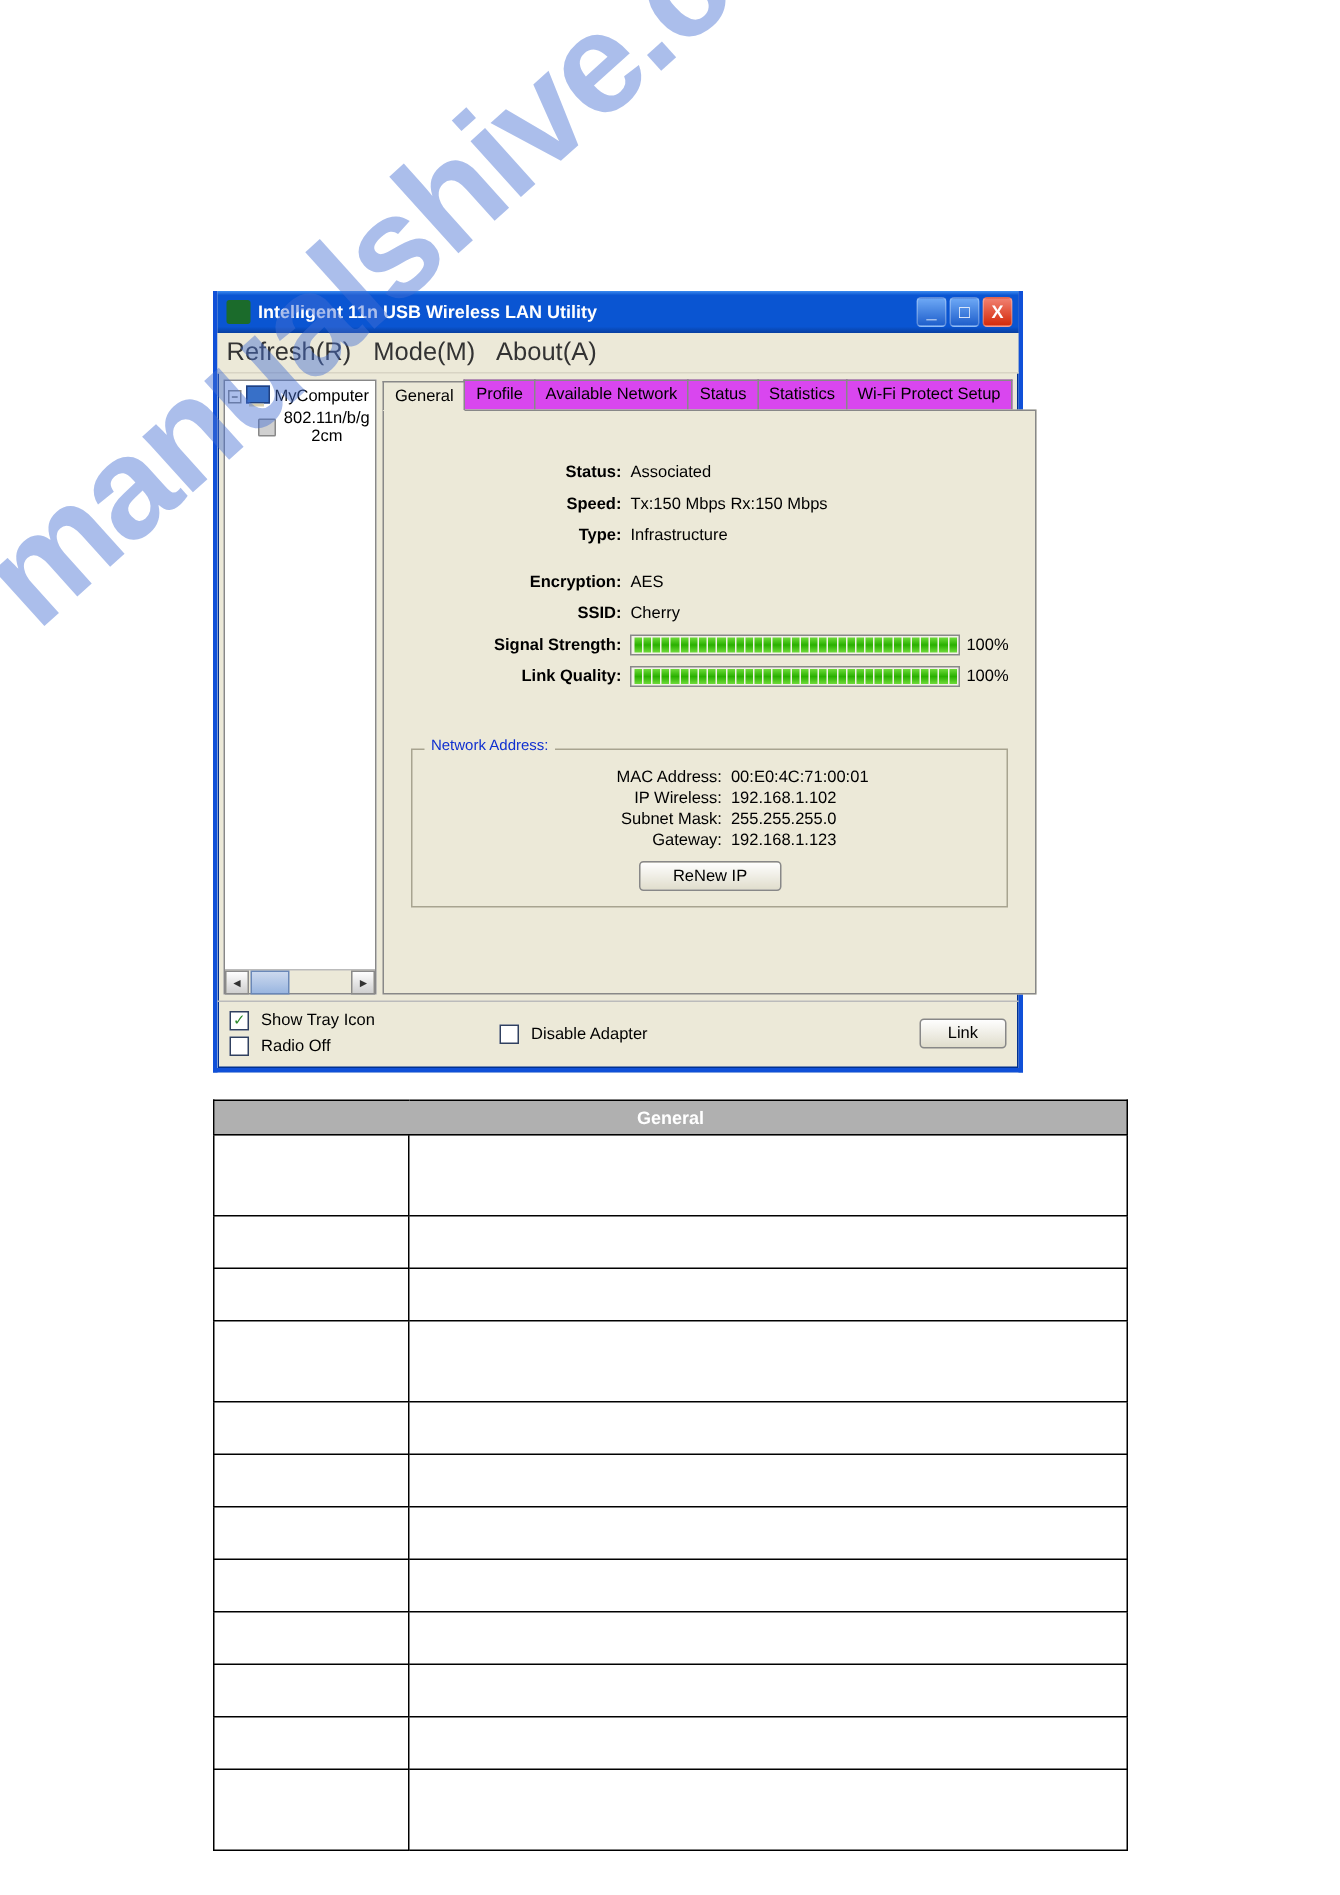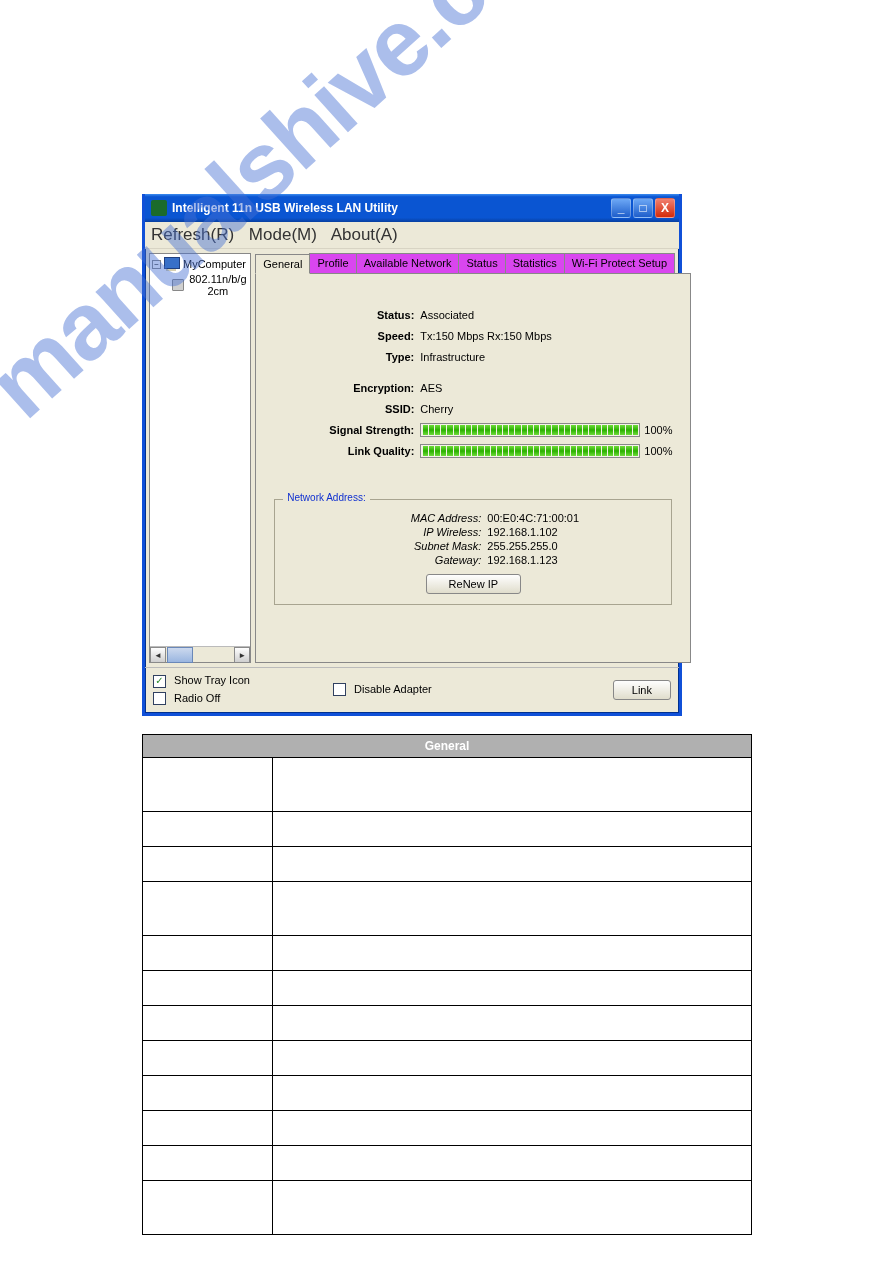--- a/index.html
+++ b/index.html
@@ -231,21 +231,20 @@
     font-size: 10px;
   }
   .addr-row {
     display: flex;
     margin: 2px 0;
   }
   .addr-label {
     width: 200px;
     text-align: right;
     padding-right: 6px;
-    font-style: italic;
   }
   .btn {
     display: inline-block;
     border: 1px solid #888;
     background: linear-gradient(#fefefe,#e0ddcc);
     border-radius: 3px;
     padding: 3px 22px;
     font-size: 11px;
     color: #000;
   }

